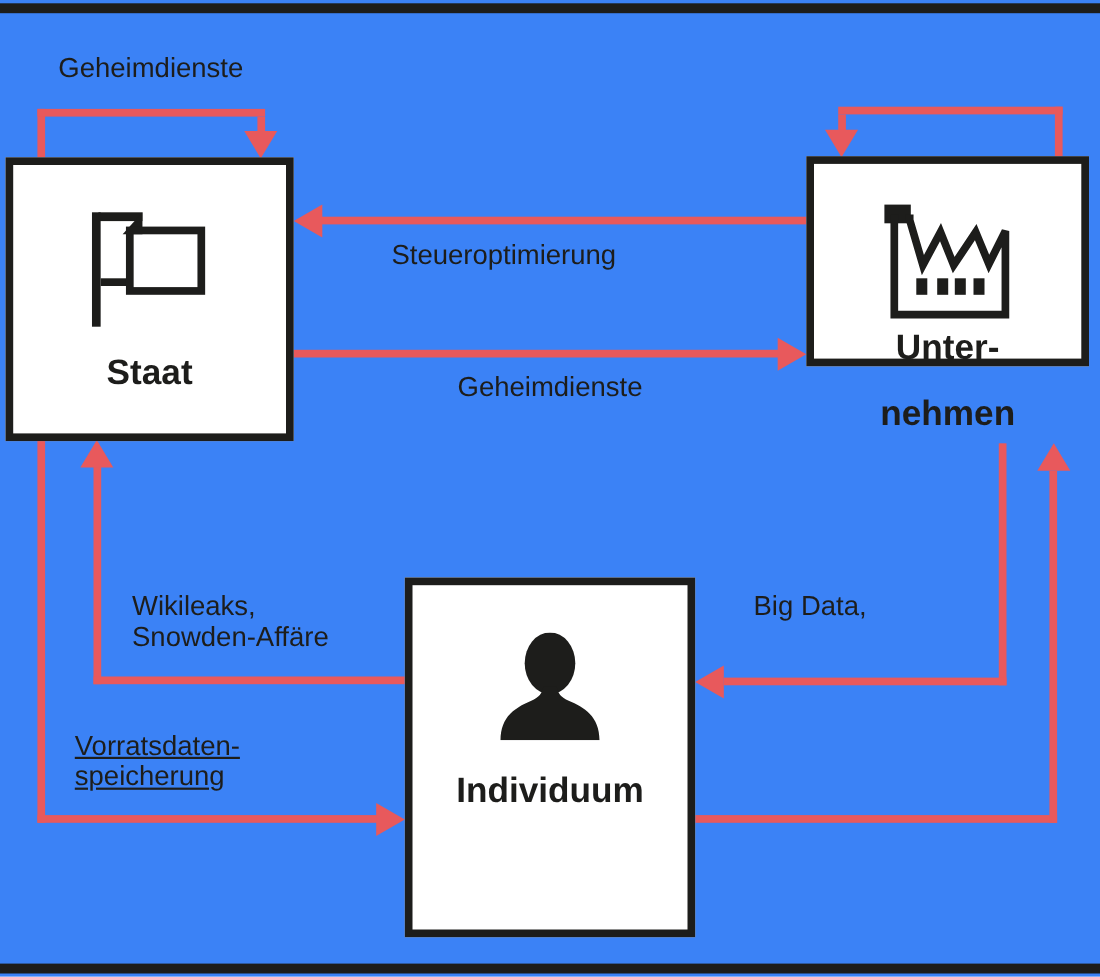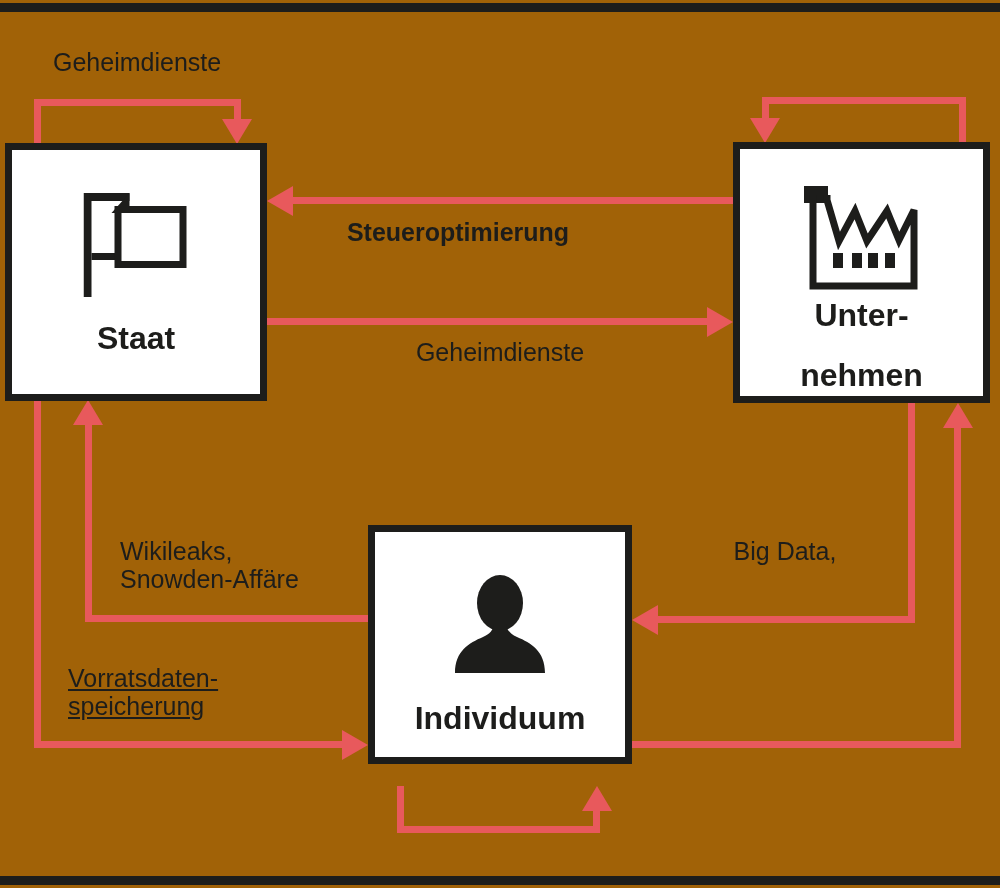--- a/index.html
+++ b/index.html
@@ -1,17 +1,17 @@
 <!DOCTYPE html>
 <html><head>
 <meta charset="utf-8">
 <style>
   html,body{margin:0;padding:0;background:#ffffff;}
   .frame{
-    position:relative;width:1000px;height:888px;background:#a16207;overflow:hidden;
+    position:relative;width:1000px;height:888px;background:#3b82f6;overflow:hidden;
     font-family:"Liberation Sans","DejaVu Sans",sans-serif;color:#1d1d1b;
   }
   .bar{position:absolute;left:0;width:1000px;background:#1d1d1b;}
   .bar.top{top:3px;height:9px;}
   .bar.bottom{top:876px;height:9px;}
 
   .node{position:absolute;background:#ffffff;border:7px solid #1d1d1b;box-sizing:border-box;}
   .node-icon{position:absolute;left:50%;transform:translateX(-50%);}
   .node-label{
     position:absolute;left:0;width:100%;text-align:center;
@@ -23,21 +23,21 @@
   .head.down{border-left:15px solid transparent;border-right:15px solid transparent;border-top:25px solid #e8595c;}
   .head.up{border-left:15px solid transparent;border-right:15px solid transparent;border-bottom:25px solid #e8595c;}
   .head.left{border-top:15px solid transparent;border-bottom:15px solid transparent;border-right:26px solid #e8595c;}
   .head.right{border-top:15px solid transparent;border-bottom:15px solid transparent;border-left:26px solid #e8595c;}
 
   .edge-label{
     position:absolute;font-size:25px;line-height:28px;color:#1d1d1b;white-space:nowrap;
   }
   .edge-label span{display:block;}
   .center{text-align:center;}
-  .right{text-align:center;}
+  .right{text-align:left;}
 </style>
 </head>
 <body>
 
 <div class="frame">
 
   <div class="bar top"></div>
   <div class="bar bottom"></div>
 
   <div>
@@ -52,21 +52,21 @@
     <div class="shaft" style="left:959px;top:97px;width:7px;height:45px;"></div>
     <div class="shaft" style="left:762px;top:97px;width:204px;height:7px;"></div>
     <div class="shaft" style="left:762px;top:104px;width:7px;height:15px;"></div>
     <div class="head down" style="left:750px;top:118px;"></div>
   </div>
 
   <div>
     <div class="shaft" style="left:291px;top:197px;width:442px;height:7px;"></div>
     <div class="head left" style="left:267px;top:186px;"></div>
   </div>
-  <div class="edge-label center" style="left:267px;top:218px;width:382px;font-weight:bold;">Steueroptimierung</div>
+  <div class="edge-label center" style="left:267px;top:218px;width:382px;">Steueroptimierung</div>
 
   <div>
     <div class="shaft" style="left:267px;top:318px;width:442px;height:7px;"></div>
     <div class="head right" style="left:707px;top:307px;"></div>
   </div>
   <div class="edge-label center" style="left:267px;top:338px;width:466px;">Geheimdienste</div>
 
   <div>
     <div class="shaft" style="left:85px;top:424px;width:7px;height:198px;"></div>
     <div class="shaft" style="left:85px;top:615px;width:283px;height:7px;"></div>
@@ -113,36 +113,36 @@
     <svg class="node-icon" style="top:40px;" width="105" height="110" viewBox="0 0 105 110">
       <rect x="0" y="3" width="8" height="104" fill="#1d1d1b"></rect>
       <rect x="6" y="3" width="40" height="8" fill="#1d1d1b"></rect>
       <polygon points="46,3 46,23 28,23" fill="#1d1d1b"></polygon>
       <rect x="8" y="63" width="26" height="7" fill="#1d1d1b"></rect>
       <rect x="34.5" y="19.5" width="65" height="55" fill="none" stroke="#1d1d1b" stroke-width="7"></rect>
     </svg>
     <div class="node-label" style="top:170px;">Staat</div>
   </div>
 
-  <div class="node" style="left:733px;top:142px;width:257px;height:261px;">
+  <div class="node" style="left:733px;top:142px;width:257px;height:191px;">
     <svg class="node-icon" style="top:34px;" width="120" height="110" viewBox="0 0 120 110">
       <rect x="2" y="3" width="24" height="17" fill="#1d1d1b"></rect>
       <path d="M25 12 L25 17 L37 58 L53 28 L65 58 L85 28 L97 57 L112 27 L112 103 L11 103 L11 12" fill="none" stroke="#1d1d1b" stroke-width="7" stroke-linejoin="miter"></path>
       <rect x="31" y="70" width="10" height="15" fill="#1d1d1b"></rect>
       <rect x="50" y="70" width="10" height="15" fill="#1d1d1b"></rect>
       <rect x="66" y="70" width="10" height="15" fill="#1d1d1b"></rect>
       <rect x="83" y="70" width="10" height="15" fill="#1d1d1b"></rect>
     </svg>
     <div class="node-label" style="top:148px;">
       <span style="display:block;">Unter-</span>
       <span style="display:block;margin-top:24px;">nehmen</span>
     </div>
   </div>
 
-  <div class="node" style="left:368px;top:525px;width:264px;height:239px;">
+  <div class="node" style="left:368px;top:525px;width:264px;height:327px;">
     <svg class="node-icon" style="top:43px;" width="94" height="98" viewBox="0 0 94 98">
       <ellipse cx="47" cy="28" rx="23" ry="28" fill="#1d1d1b"></ellipse>
       <path d="M2,98 C2,76 16,68 30,62 C37,59 40,55 41,49 L53,49 C54,55 57,59 64,62 C78,68 92,76 92,98 Z" fill="#1d1d1b"></path>
     </svg>
     <div class="node-label" style="top:168px;">Individuum</div>
   </div>
 
 </div>
 
 </body></html>

